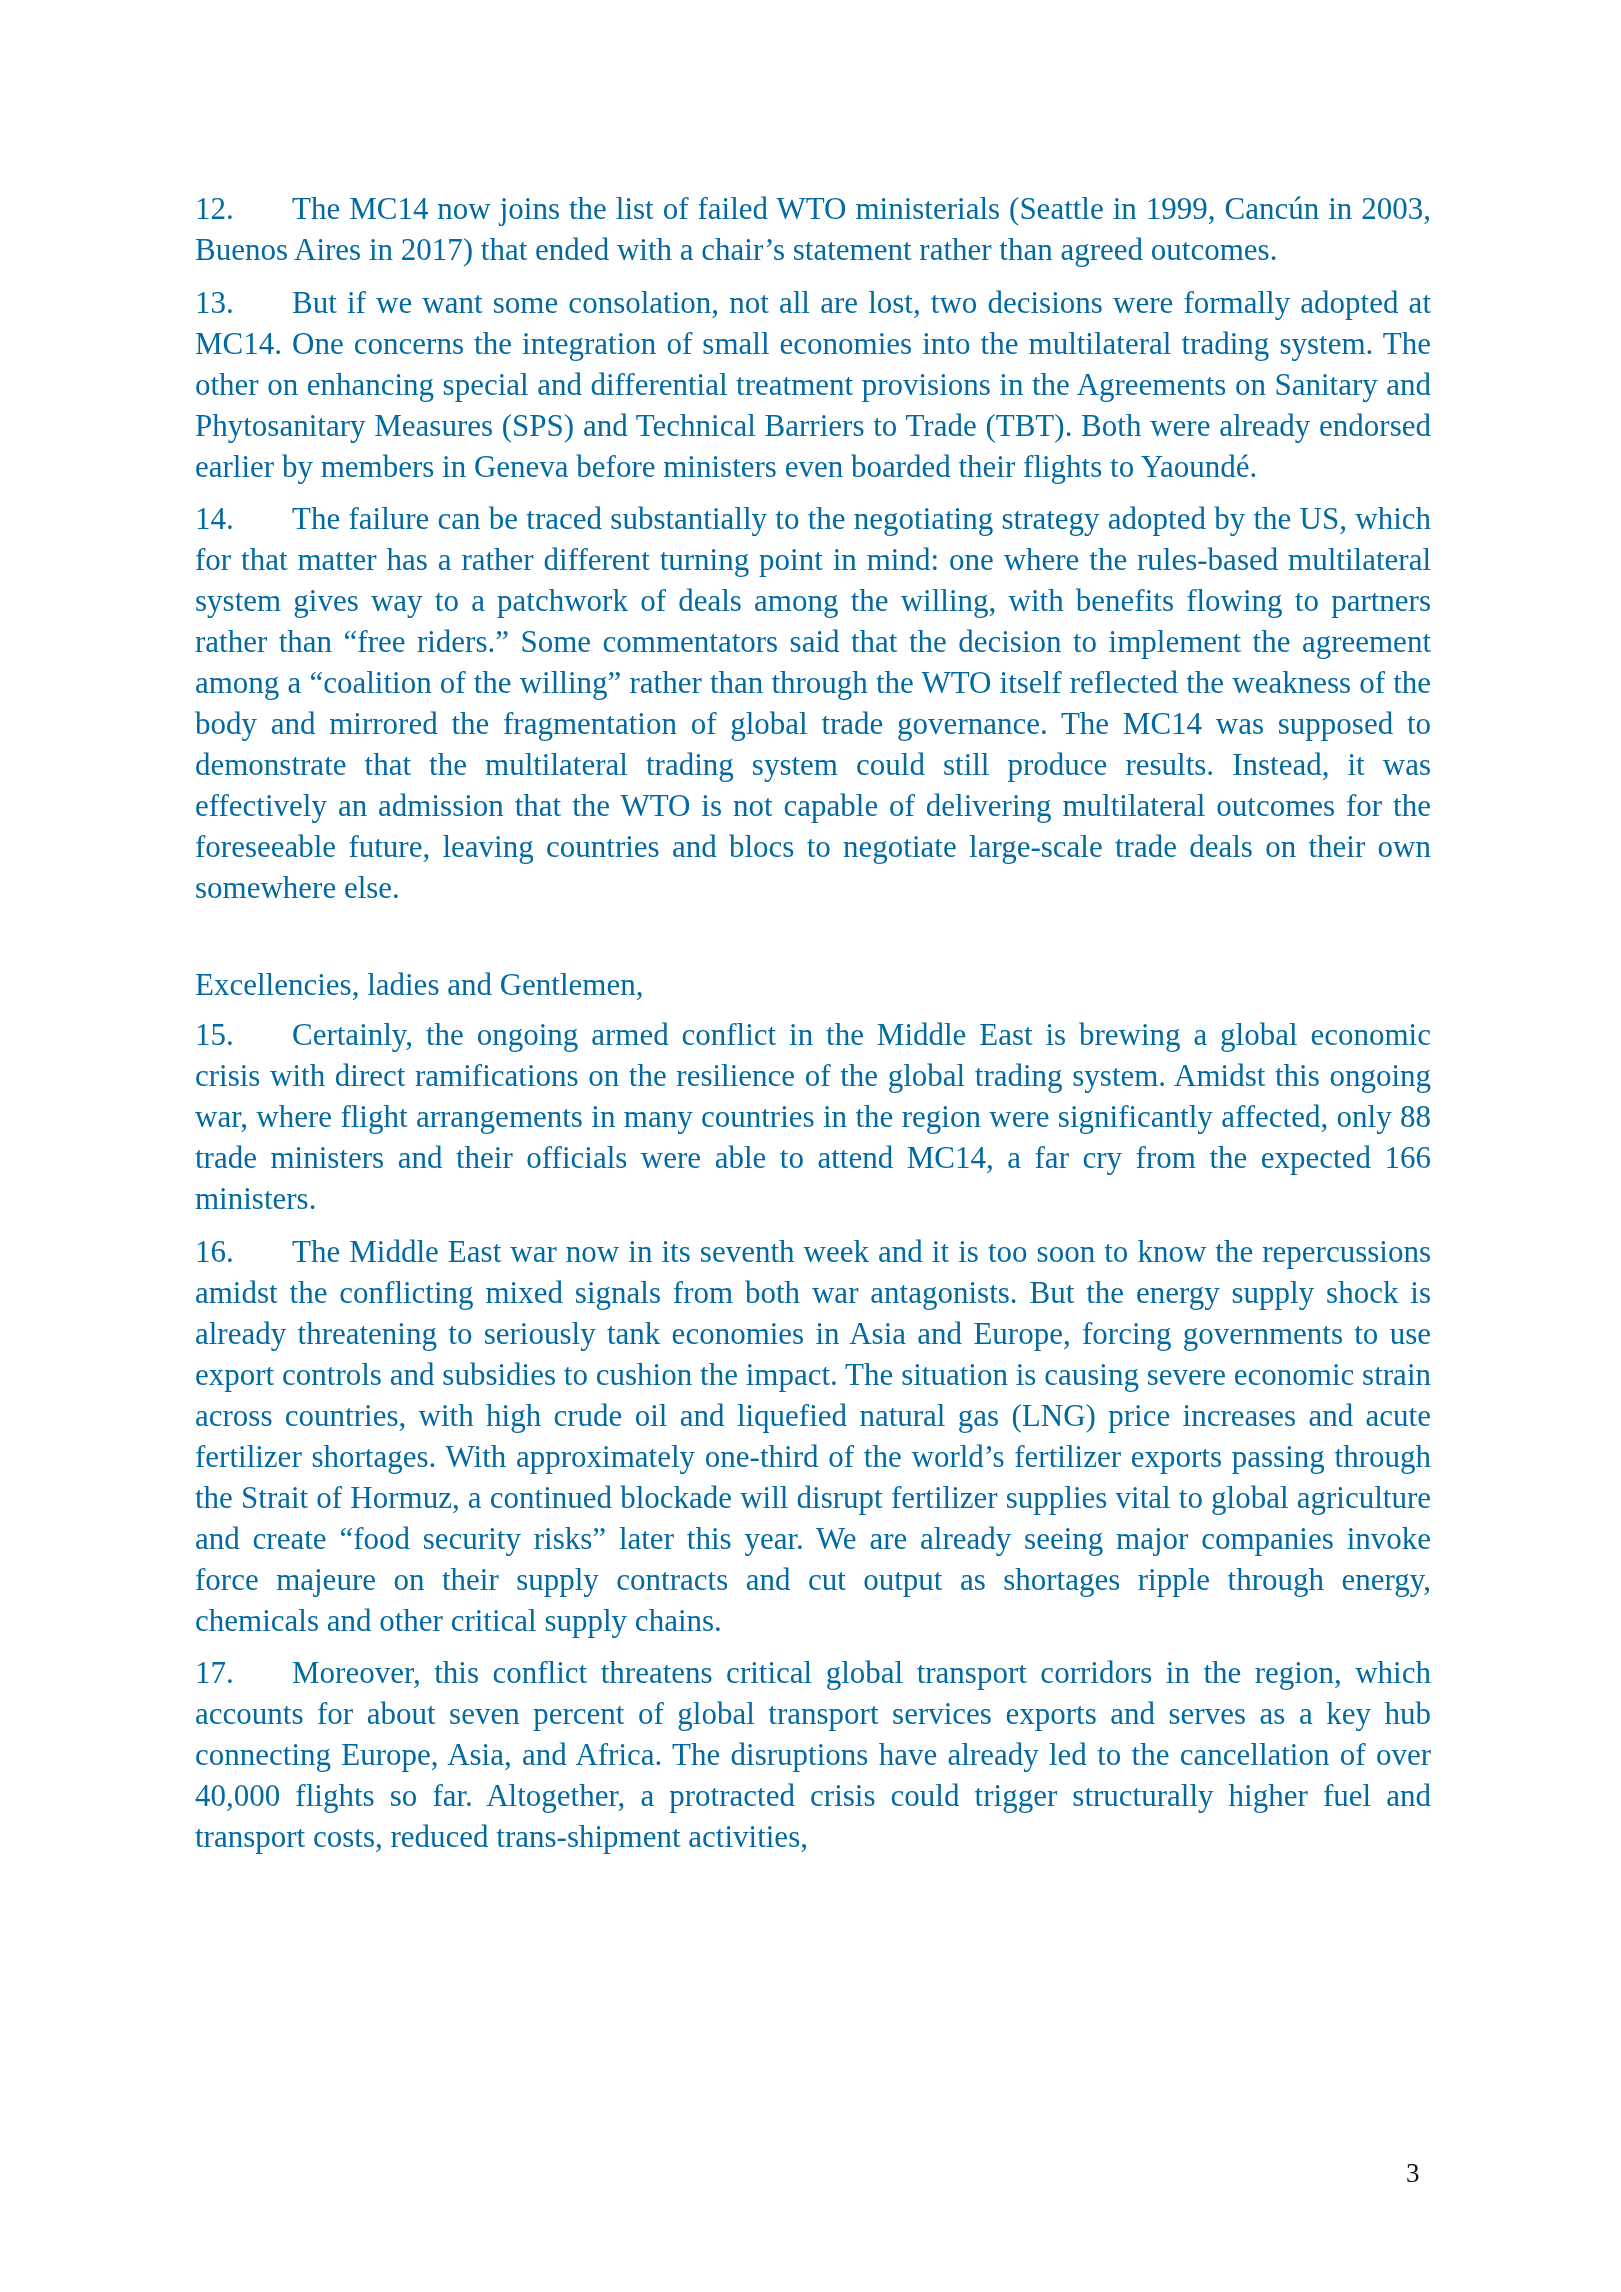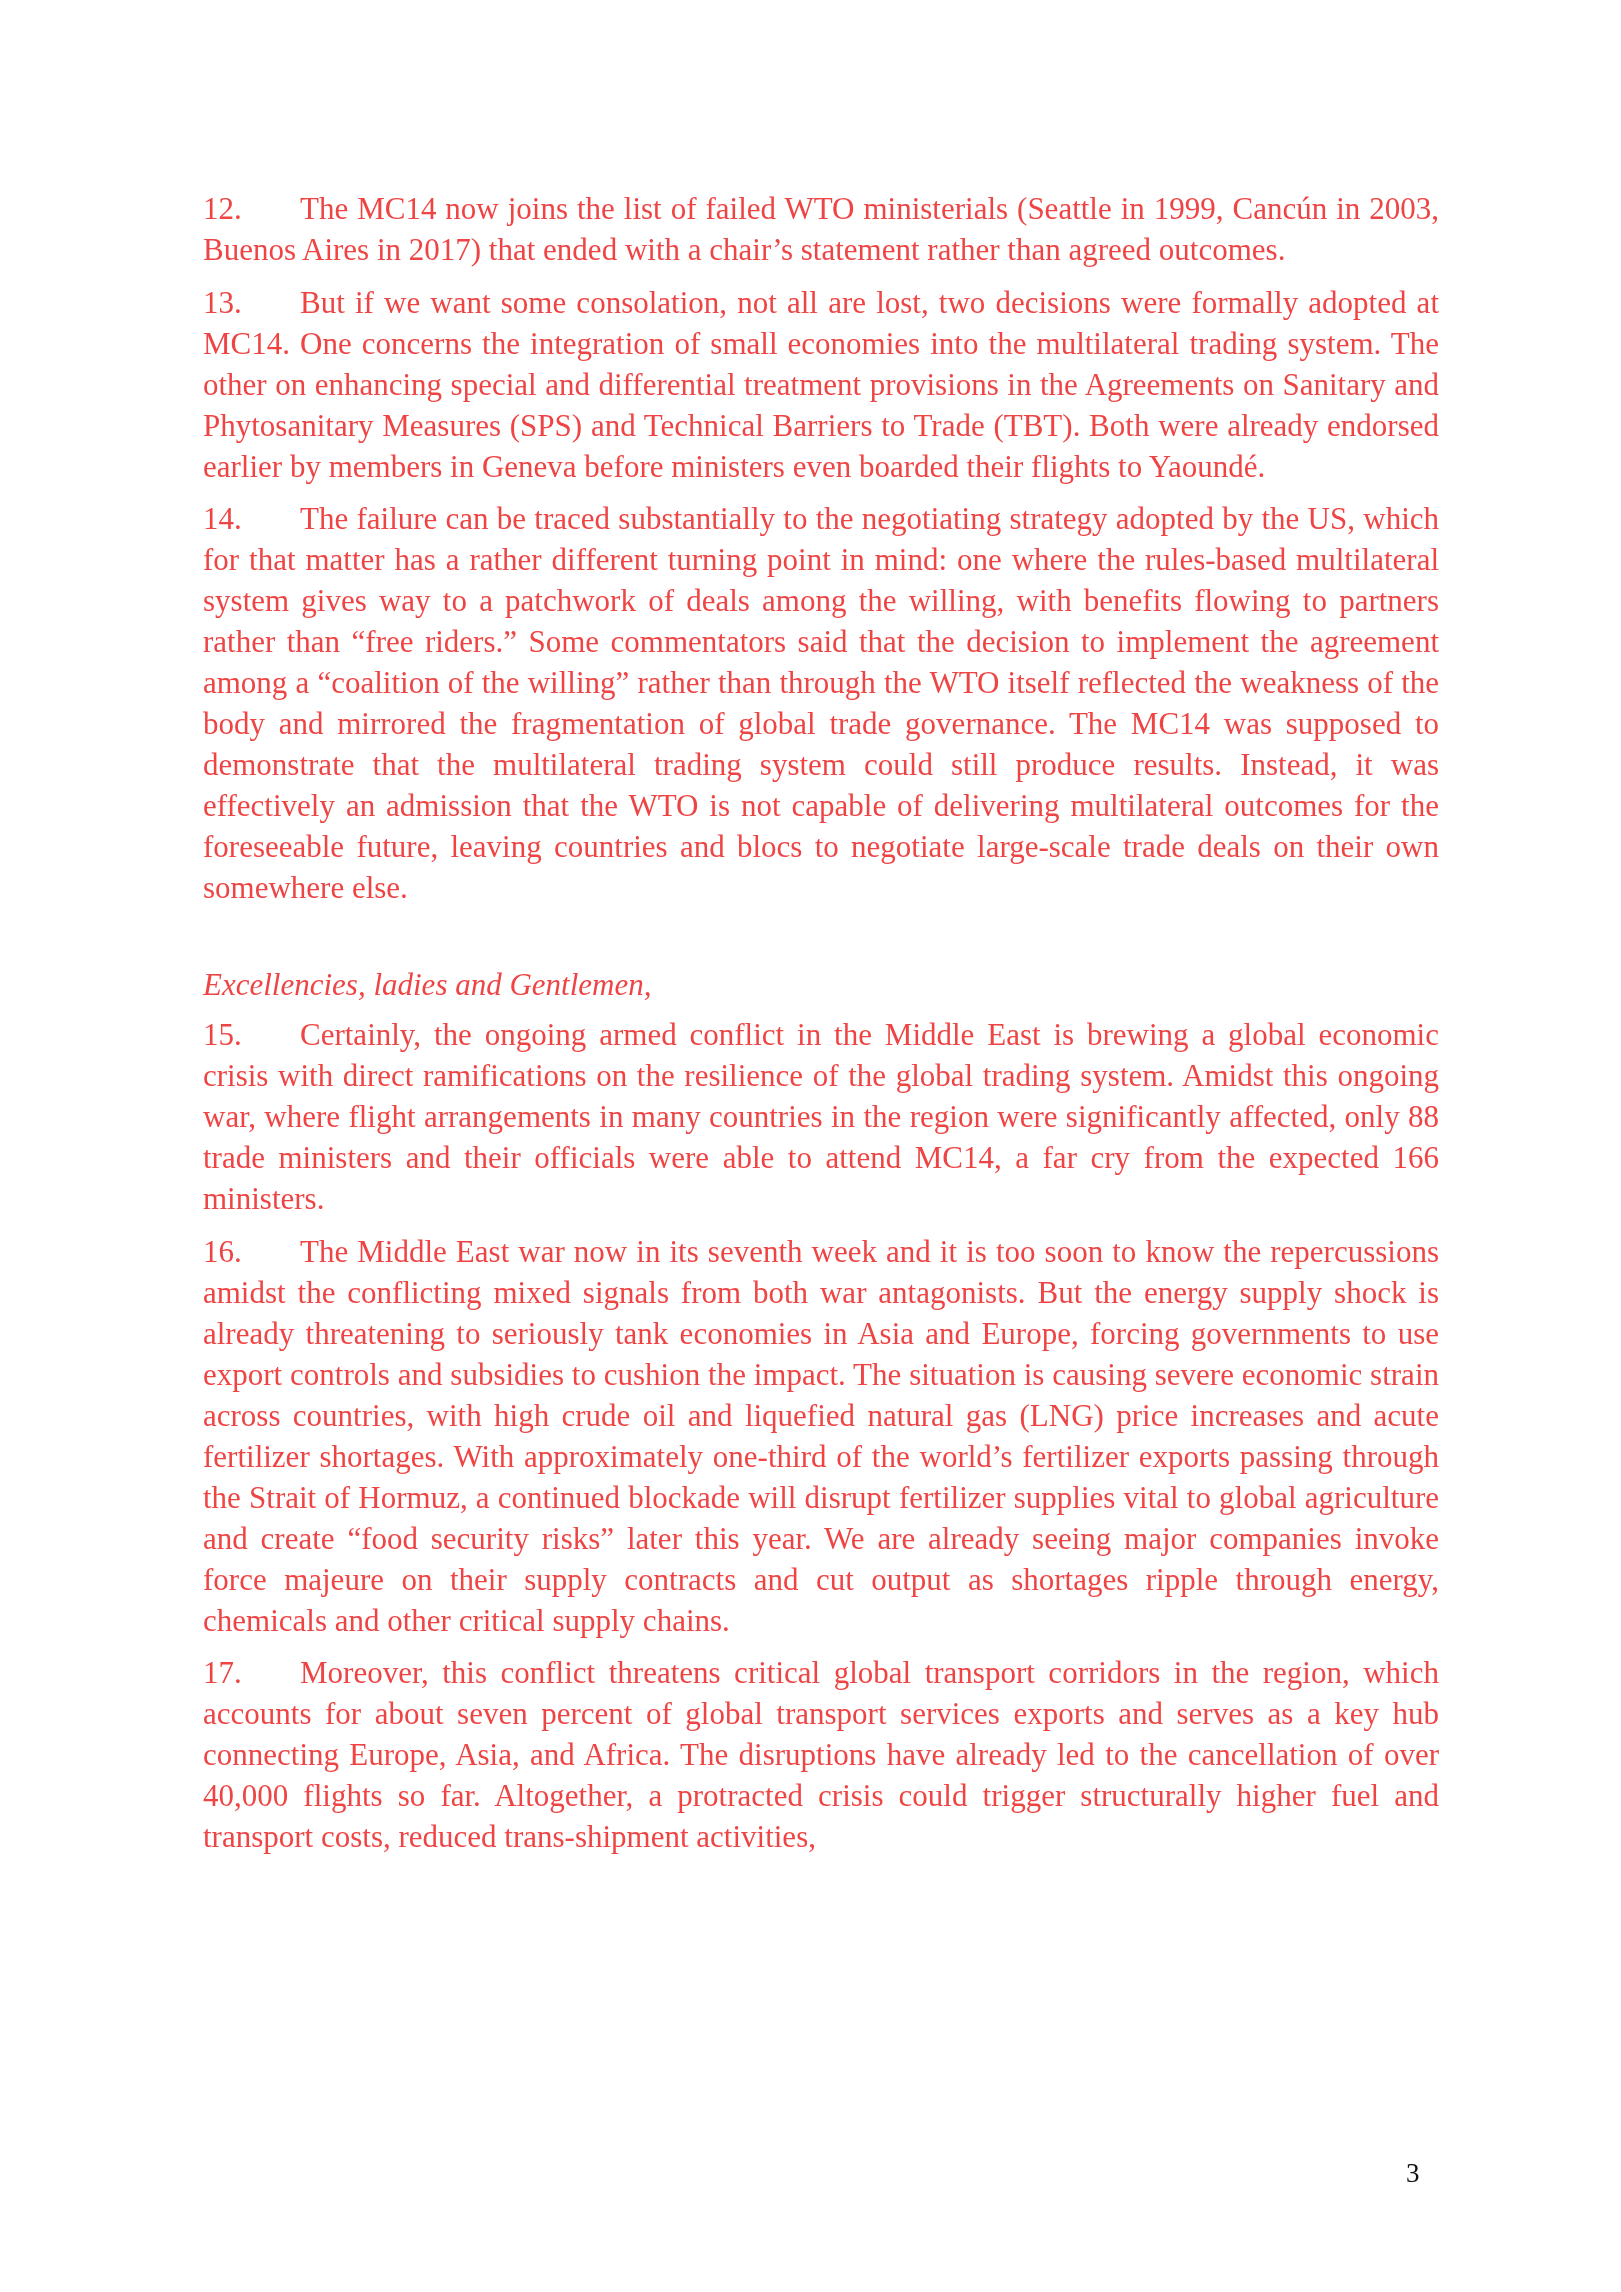--- a/index.html
+++ b/index.html
@@ -1,25 +1,25 @@
 <!DOCTYPE html>
 <html style="font-size:14.3px"><head>
 <meta charset="utf-8">
 <style>
   html, body { margin: 0; padding: 0; background: #ffffff; }
   body { width: 1621px; height: 2293px; position: relative; overflow: hidden; }
   .page { position: absolute; left: 0; top: 0; width: 1621px; height: 2293px; background: #fff; }
   .column {
-    position: absolute; left: 203px; top: 188px; width: 1236px;
+    position: absolute; left: 195px; top: 188px; width: 1236px;
     font-family: "Liberation Serif", "DejaVu Serif", serif;
-    font-size: 31px; line-height: 41px; color: #ef4444;
+    font-size: 31px; line-height: 41px; color: #0369a1;
   }
   .para { margin: 0 0 11.6px 0; text-align: justify; }
   .num { display: inline-block; width: 97px; }
-  .salutation { font-style: italic; margin: 56px 0 9px 0; }
+  .salutation { margin: 56px 0 9px 0; }
   .page-number {
     position: absolute; left: 1406px; top: 2158px;
     font-family: "Liberation Serif", "DejaVu Serif", serif; font-size: 27px; color: #111;
   }
 </style>
 </head>
 <body>
 
 <div class="page">
   <div class="column">

